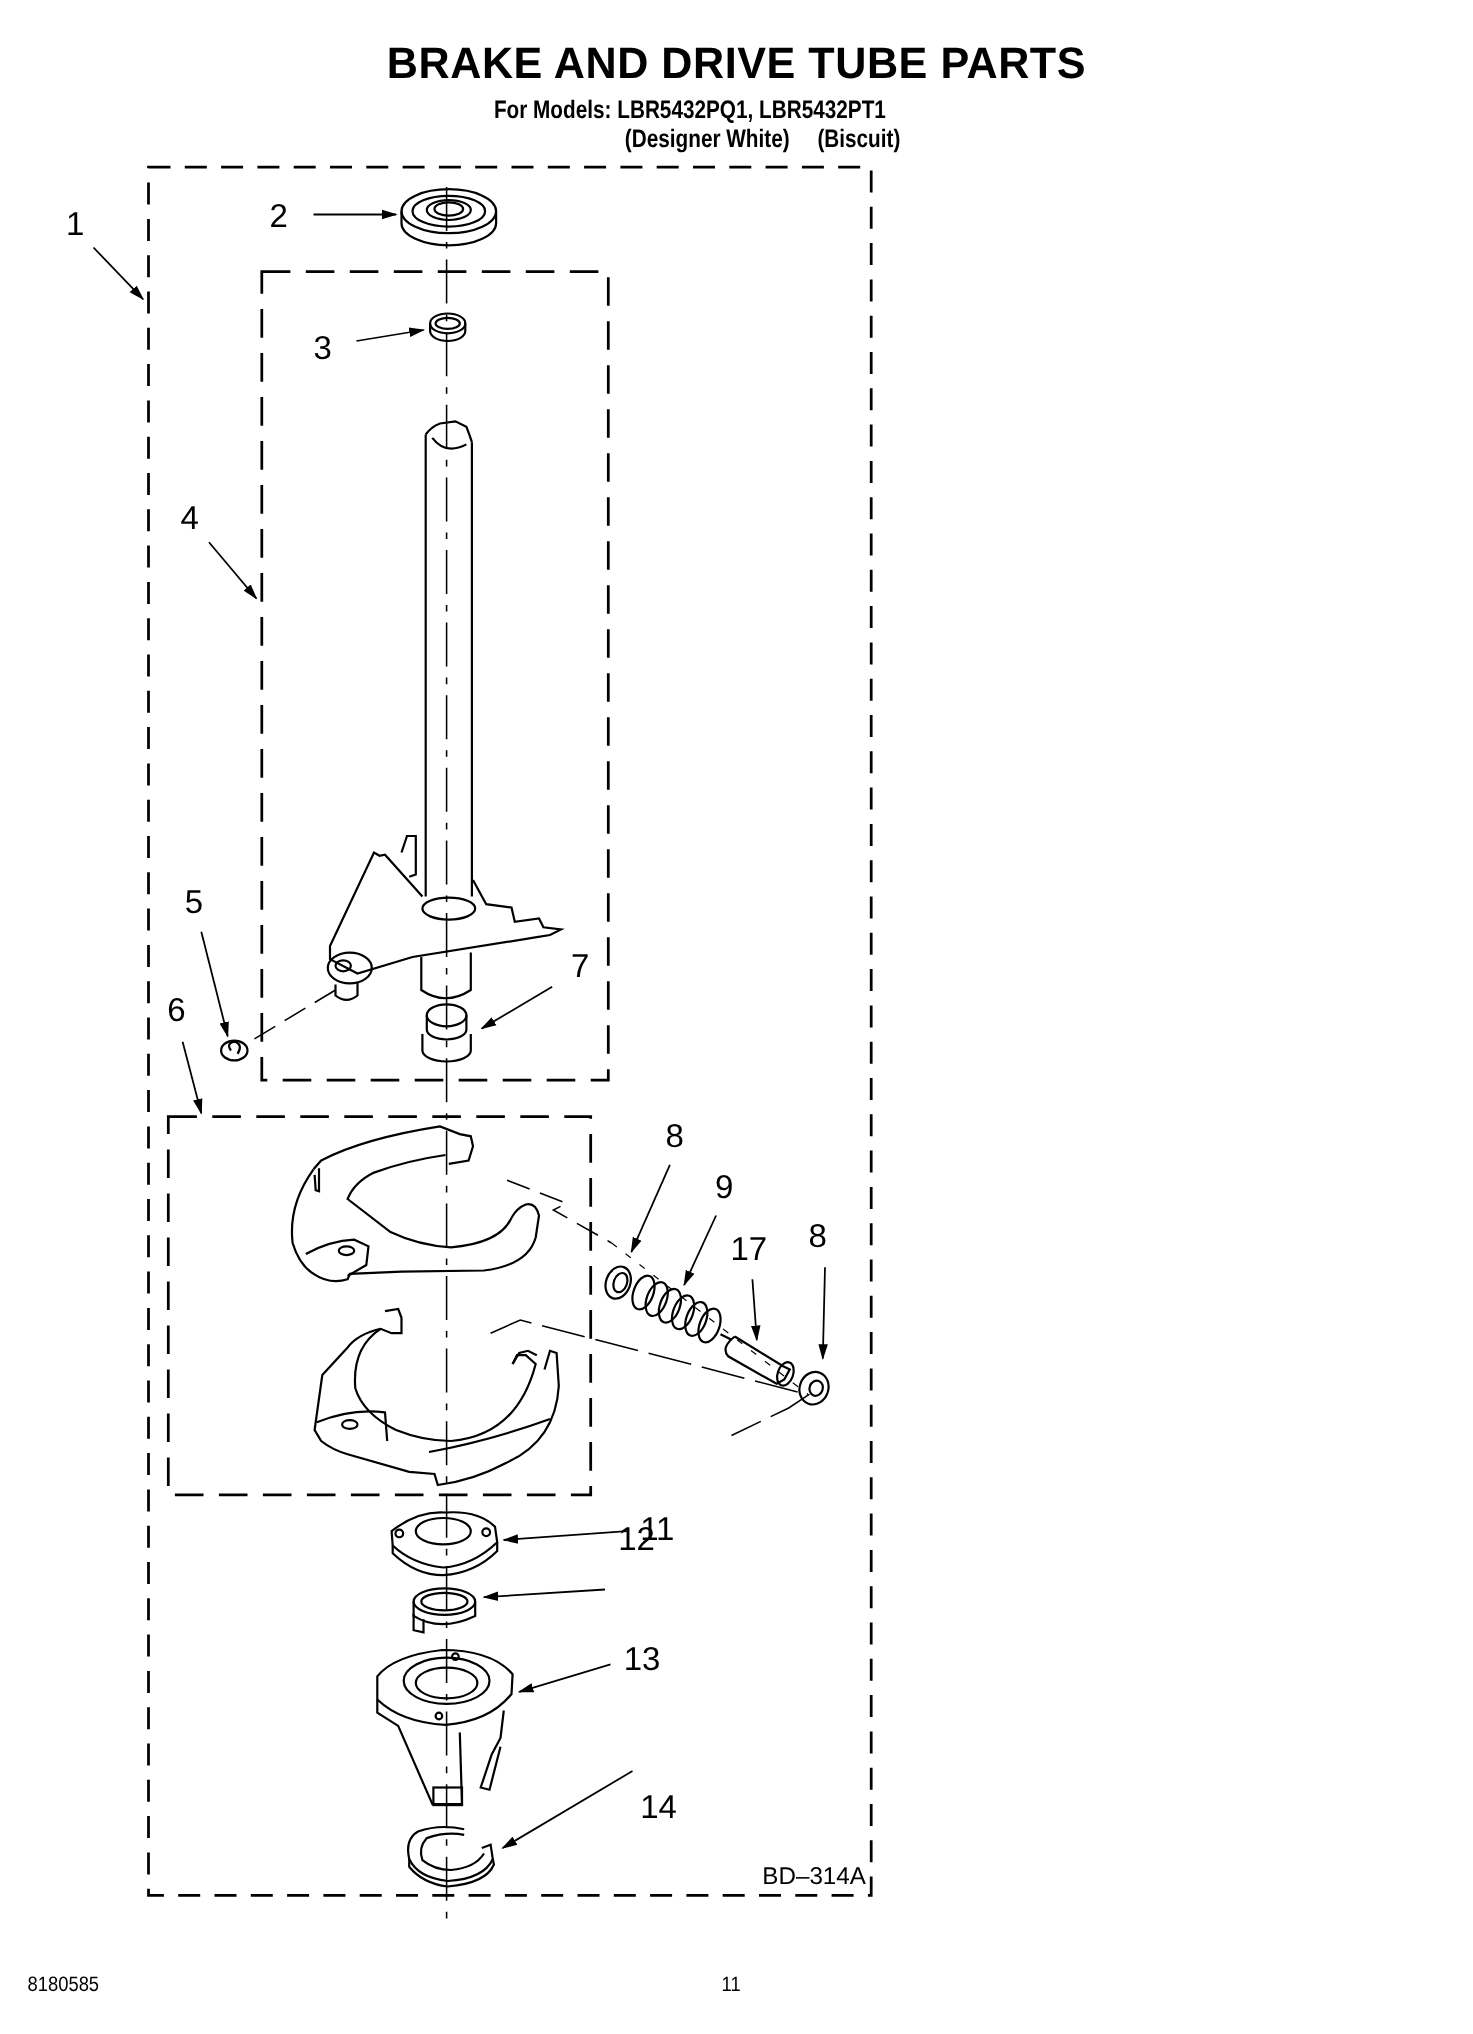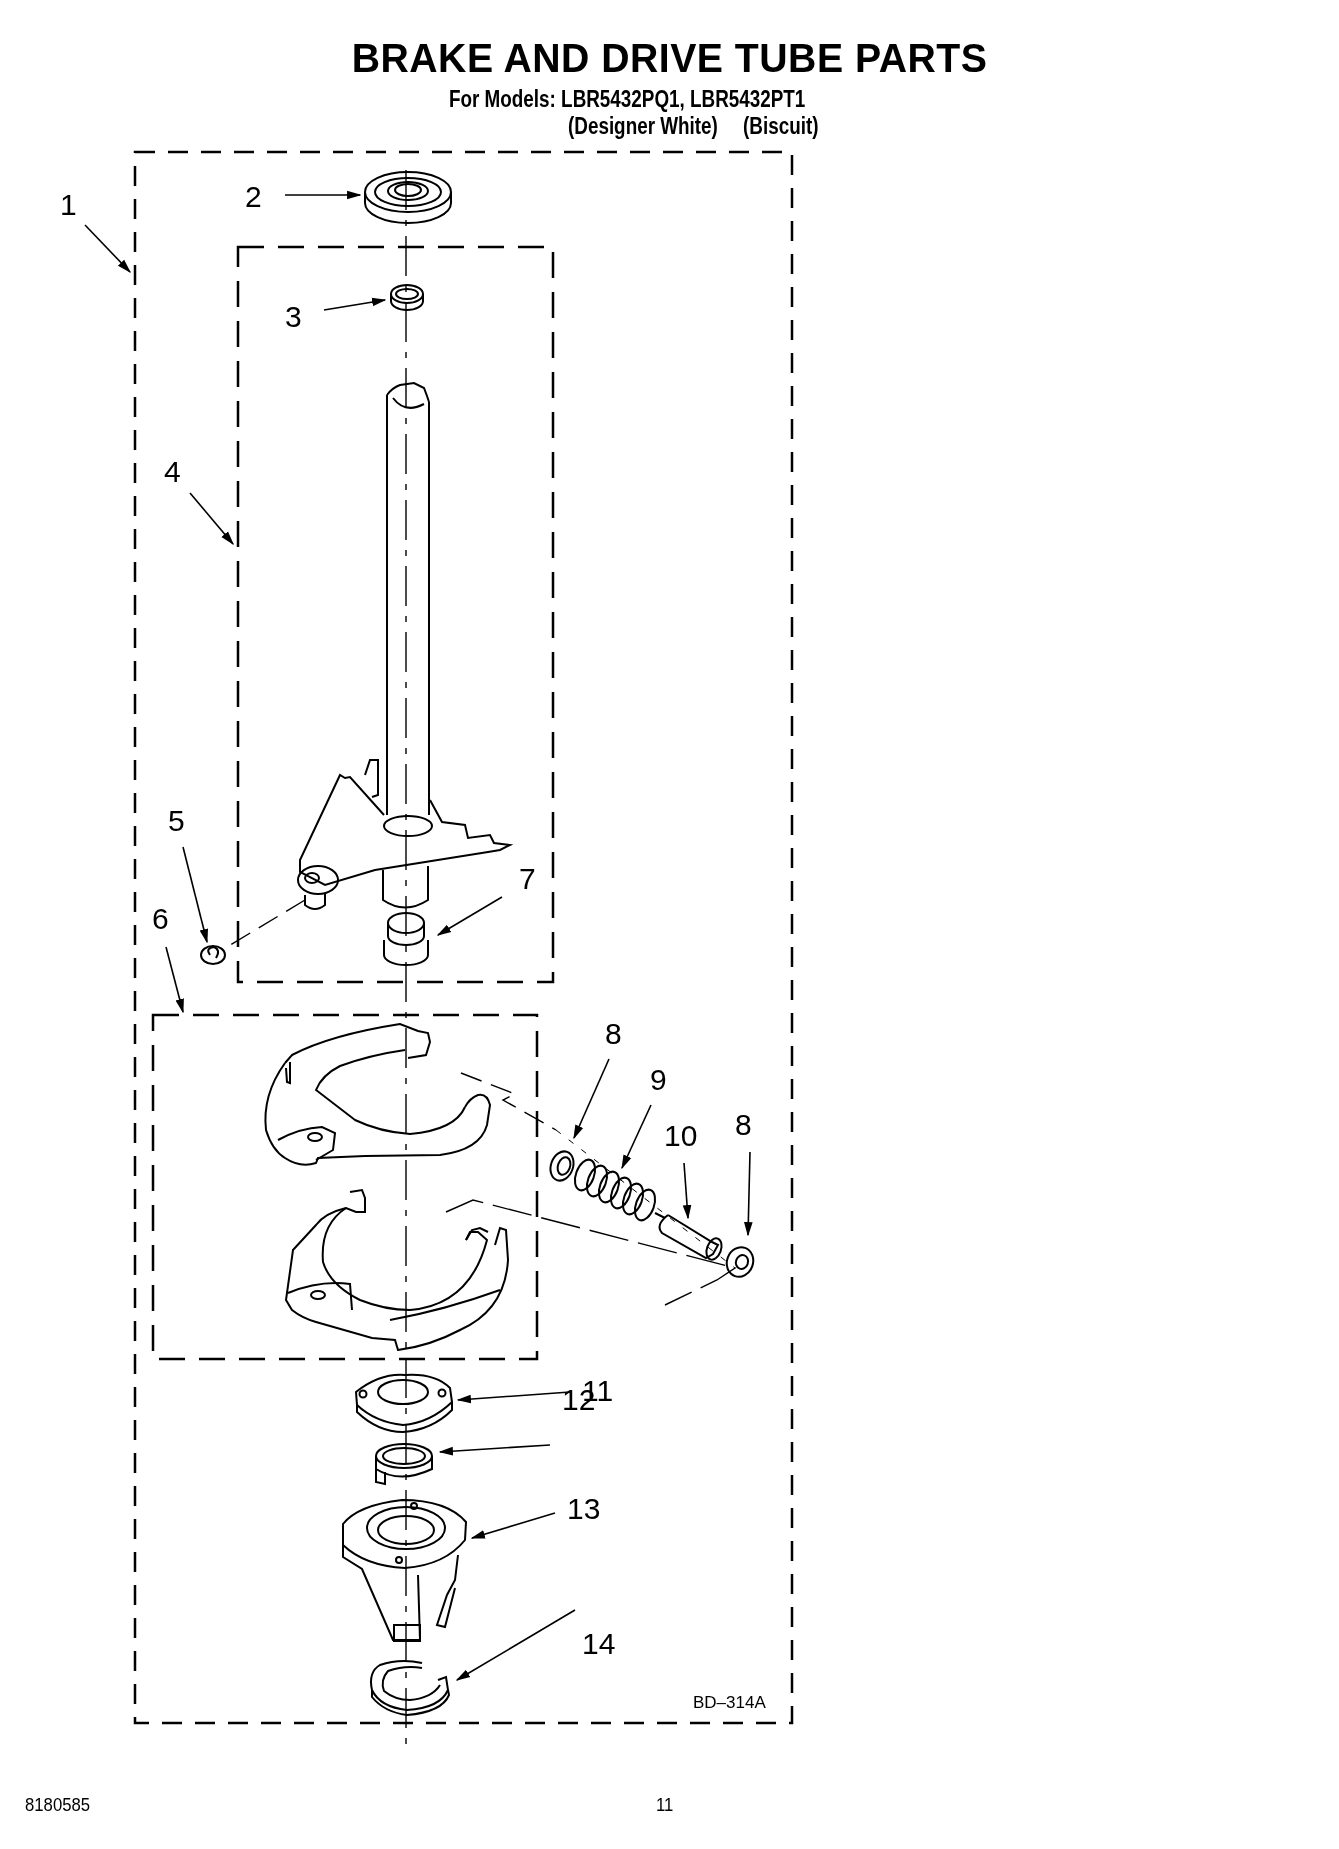--- a/index.html
+++ b/index.html
@@ -3,21 +3,21 @@
 <meta charset="utf-8">
 <style>
   html,body{margin:0;padding:0;background:#ffffff;}
   body{width:1339px;height:1849px;position:relative;overflow:hidden;font-family:"Liberation Sans",sans-serif;color:#000;}
   .abs{position:absolute;}
   .title{left:0;width:1339px;top:36px;text-align:center;font-size:40px;font-weight:bold;letter-spacing:0.5px;transform:scaleX(0.98);}
   .models{left:449px;top:86px;font-size:23px;font-weight:bold;transform:scaleX(0.82);transform-origin:left top;white-space:nowrap;}
   .colors{left:568px;top:113px;font-size:23px;font-weight:bold;transform:scaleX(0.82);transform-origin:left top;white-space:nowrap;}
   .colors span{display:inline-block;}
   .callout{font-size:30px;font-weight:normal;line-height:1;}
-  .code{font-size:17px;}
+  .code{font-size:22px;}
   .footer{font-size:19px;transform:scaleX(0.88);transform-origin:left top;}
   svg.drawing{position:absolute;left:0;top:0;}
 </style>
 </head>
 <body>
 
 <div class="abs title">BRAKE AND DRIVE TUBE PARTS</div>
 <div class="abs models">For Models: LBR5432PQ1, LBR5432PT1</div>
 <div class="abs colors">
   <span>(Designer White)</span>
@@ -186,21 +186,21 @@
 
 <div class="abs callout" style="left:60px;top:190px;">1</div>
 <div class="abs callout" style="left:245px;top:182px;">2</div>
 <div class="abs callout" style="left:285px;top:302px;">3</div>
 <div class="abs callout" style="left:164px;top:457px;">4</div>
 <div class="abs callout" style="left:168px;top:806px;">5</div>
 <div class="abs callout" style="left:152px;top:904px;">6</div>
 <div class="abs callout" style="left:519px;top:864px;">7</div>
 <div class="abs callout" style="left:605px;top:1019px;">8</div>
 <div class="abs callout" style="left:650px;top:1065px;">9</div>
-<div class="abs callout" style="left:664px;top:1121px;">10</div>
+<div class="abs callout" style="left:664px;top:1121px;">17</div>
 <div class="abs callout" style="left:735px;top:1110px;">8</div>
 <div class="abs callout" style="left:582px;top:1376px;">11</div>
 <div class="abs callout" style="left:562px;top:1385px;">12</div>
 <div class="abs callout" style="left:567px;top:1494px;">13</div>
 <div class="abs callout" style="left:582px;top:1581px;margin-top:48px;">14</div>
 
 <div class="abs code" style="left:693px;top:1693px;">BD–314A</div>
 
 <div class="abs footer" style="left:25px;top:1794px;">8180585</div>
 <div class="abs footer" style="left:656px;top:1794px;">11</div>

